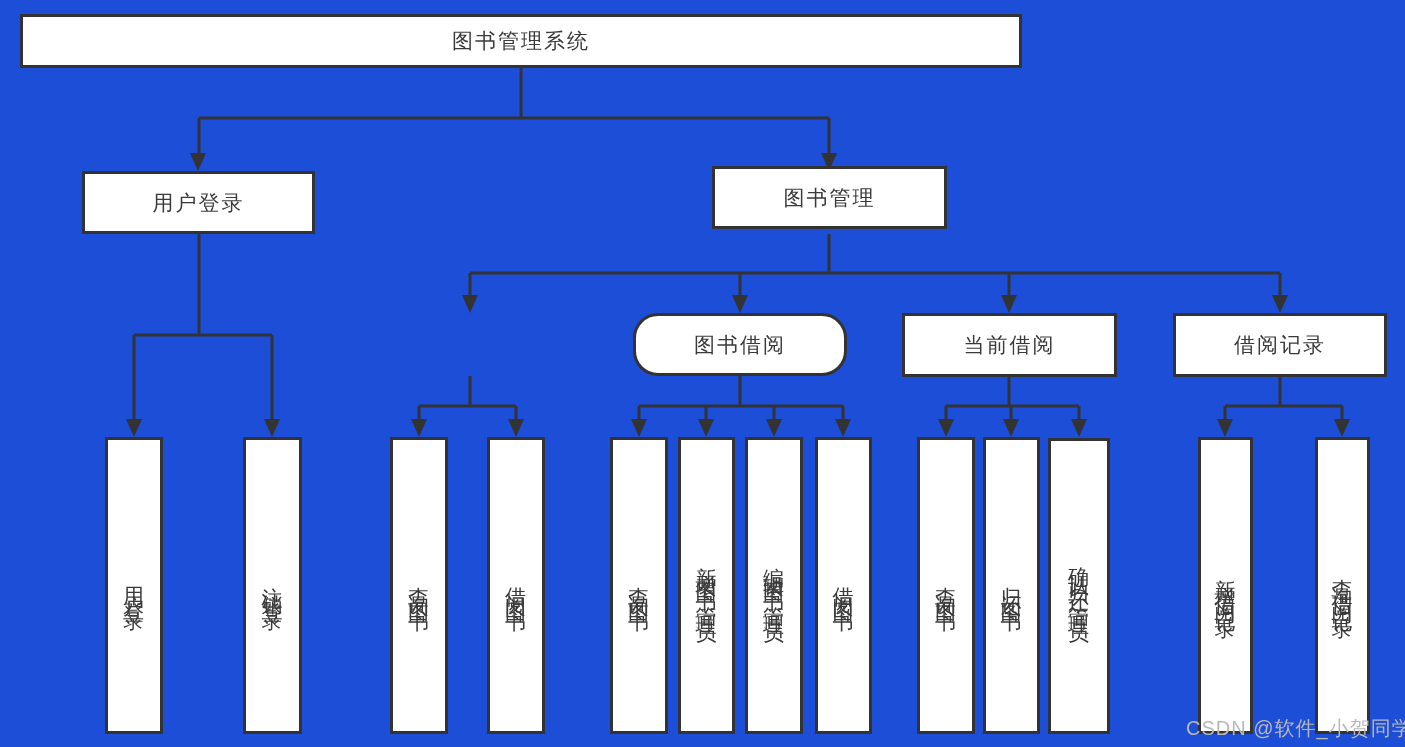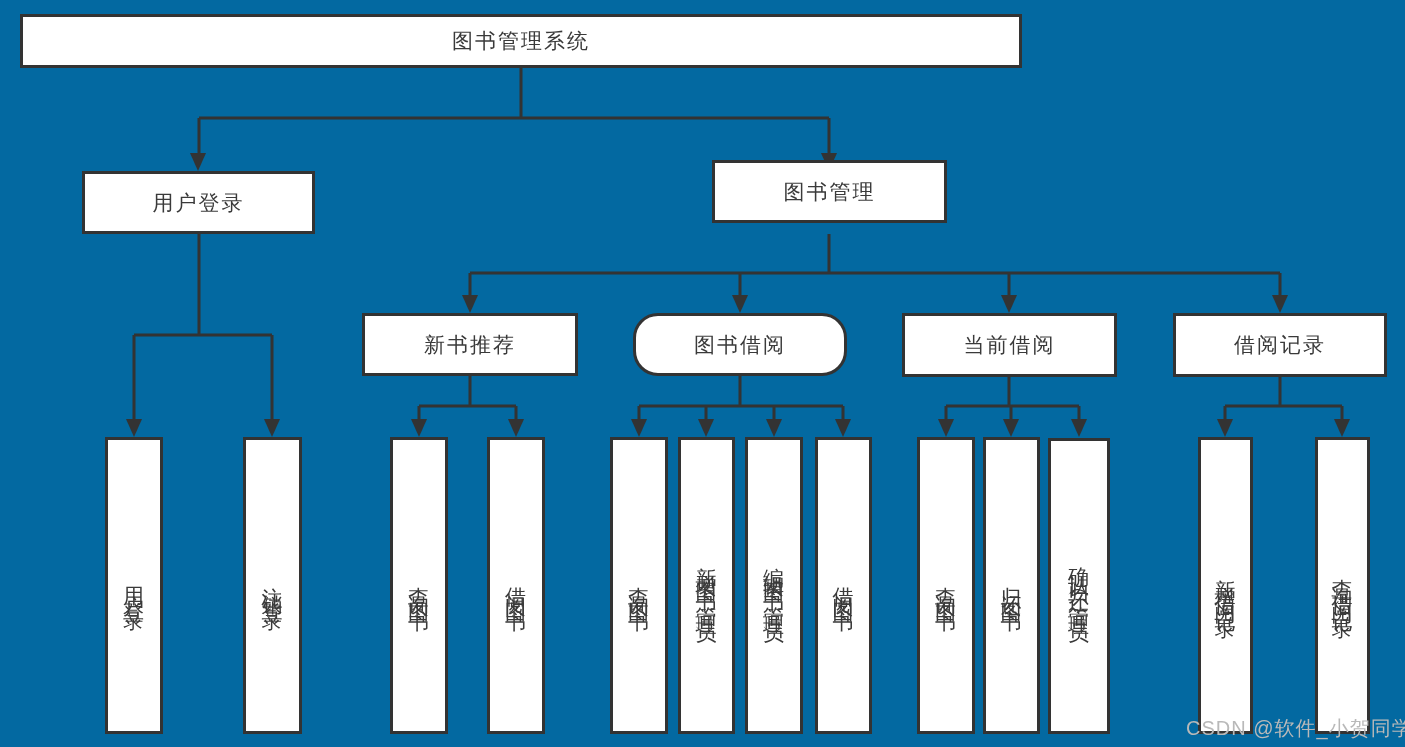--- a/index.html
+++ b/index.html
@@ -5,21 +5,21 @@
   html, body {
     margin: 0;
     padding: 0;
     background: #ffffff;
     font-family: "Liberation Sans", "DejaVu Sans", sans-serif;
   }
   #canvas {
     position: relative;
     width: 1405px;
     height: 747px;
-    background: #0369a1;
+    background: #1d4ed8;
     overflow: hidden;
   }
   #connectors {
     position: absolute;
     left: 0;
     top: 0;
     width: 1405px;
     height: 747px;
   }
   .node {
@@ -104,23 +104,22 @@
       <polygon points="1003,419 1019,419 1011,437"></polygon>
       <polygon points="1071,419 1087,419 1079,437"></polygon>
       <polygon points="1217,419 1233,419 1225,437"></polygon>
       <polygon points="1334,419 1350,419 1342,437"></polygon>
     </g>
   </svg>
 
   <div class="node" style="left:20px; top:14px; width:1002px; height:54px;">图书管理系统</div>
 
   <div class="node" style="left:82px; top:171px; width:233px; height:63px;">用户登录</div>
-  <div class="node" style="left:712px; top:160px; width:235px; height:63px;">图书管理</div>
+  <div class="node" style="left:712px; top:166px; width:235px; height:63px;">图书管理</div>
 
-  <div class="node" style="left:362px; top:313px; width:216px; height:63px;">新书推荐</div>
   <div class="node" style="left:633px; top:313px; width:214px; height:63px;border-radius:25px;">图书借阅</div>
   <div class="node" style="left:902px; top:313px; width:215px; height:64px;">当前借阅</div>
   <div class="node" style="left:1173px; top:313px; width:214px; height:64px;">借阅记录</div>
 
   <div class="leaf" style="left:105px; top:437px; width:58px; height:297px;">用户登录</div>
   <div class="leaf" style="left:243px; top:437px; width:59px; height:297px;">注销登录</div>
 
   <div class="leaf" style="left:390px; top:437px; width:58px; height:297px;">查询图书</div>
   <div class="leaf" style="left:487px; top:437px; width:58px; height:297px;">借阅图书</div>
 

